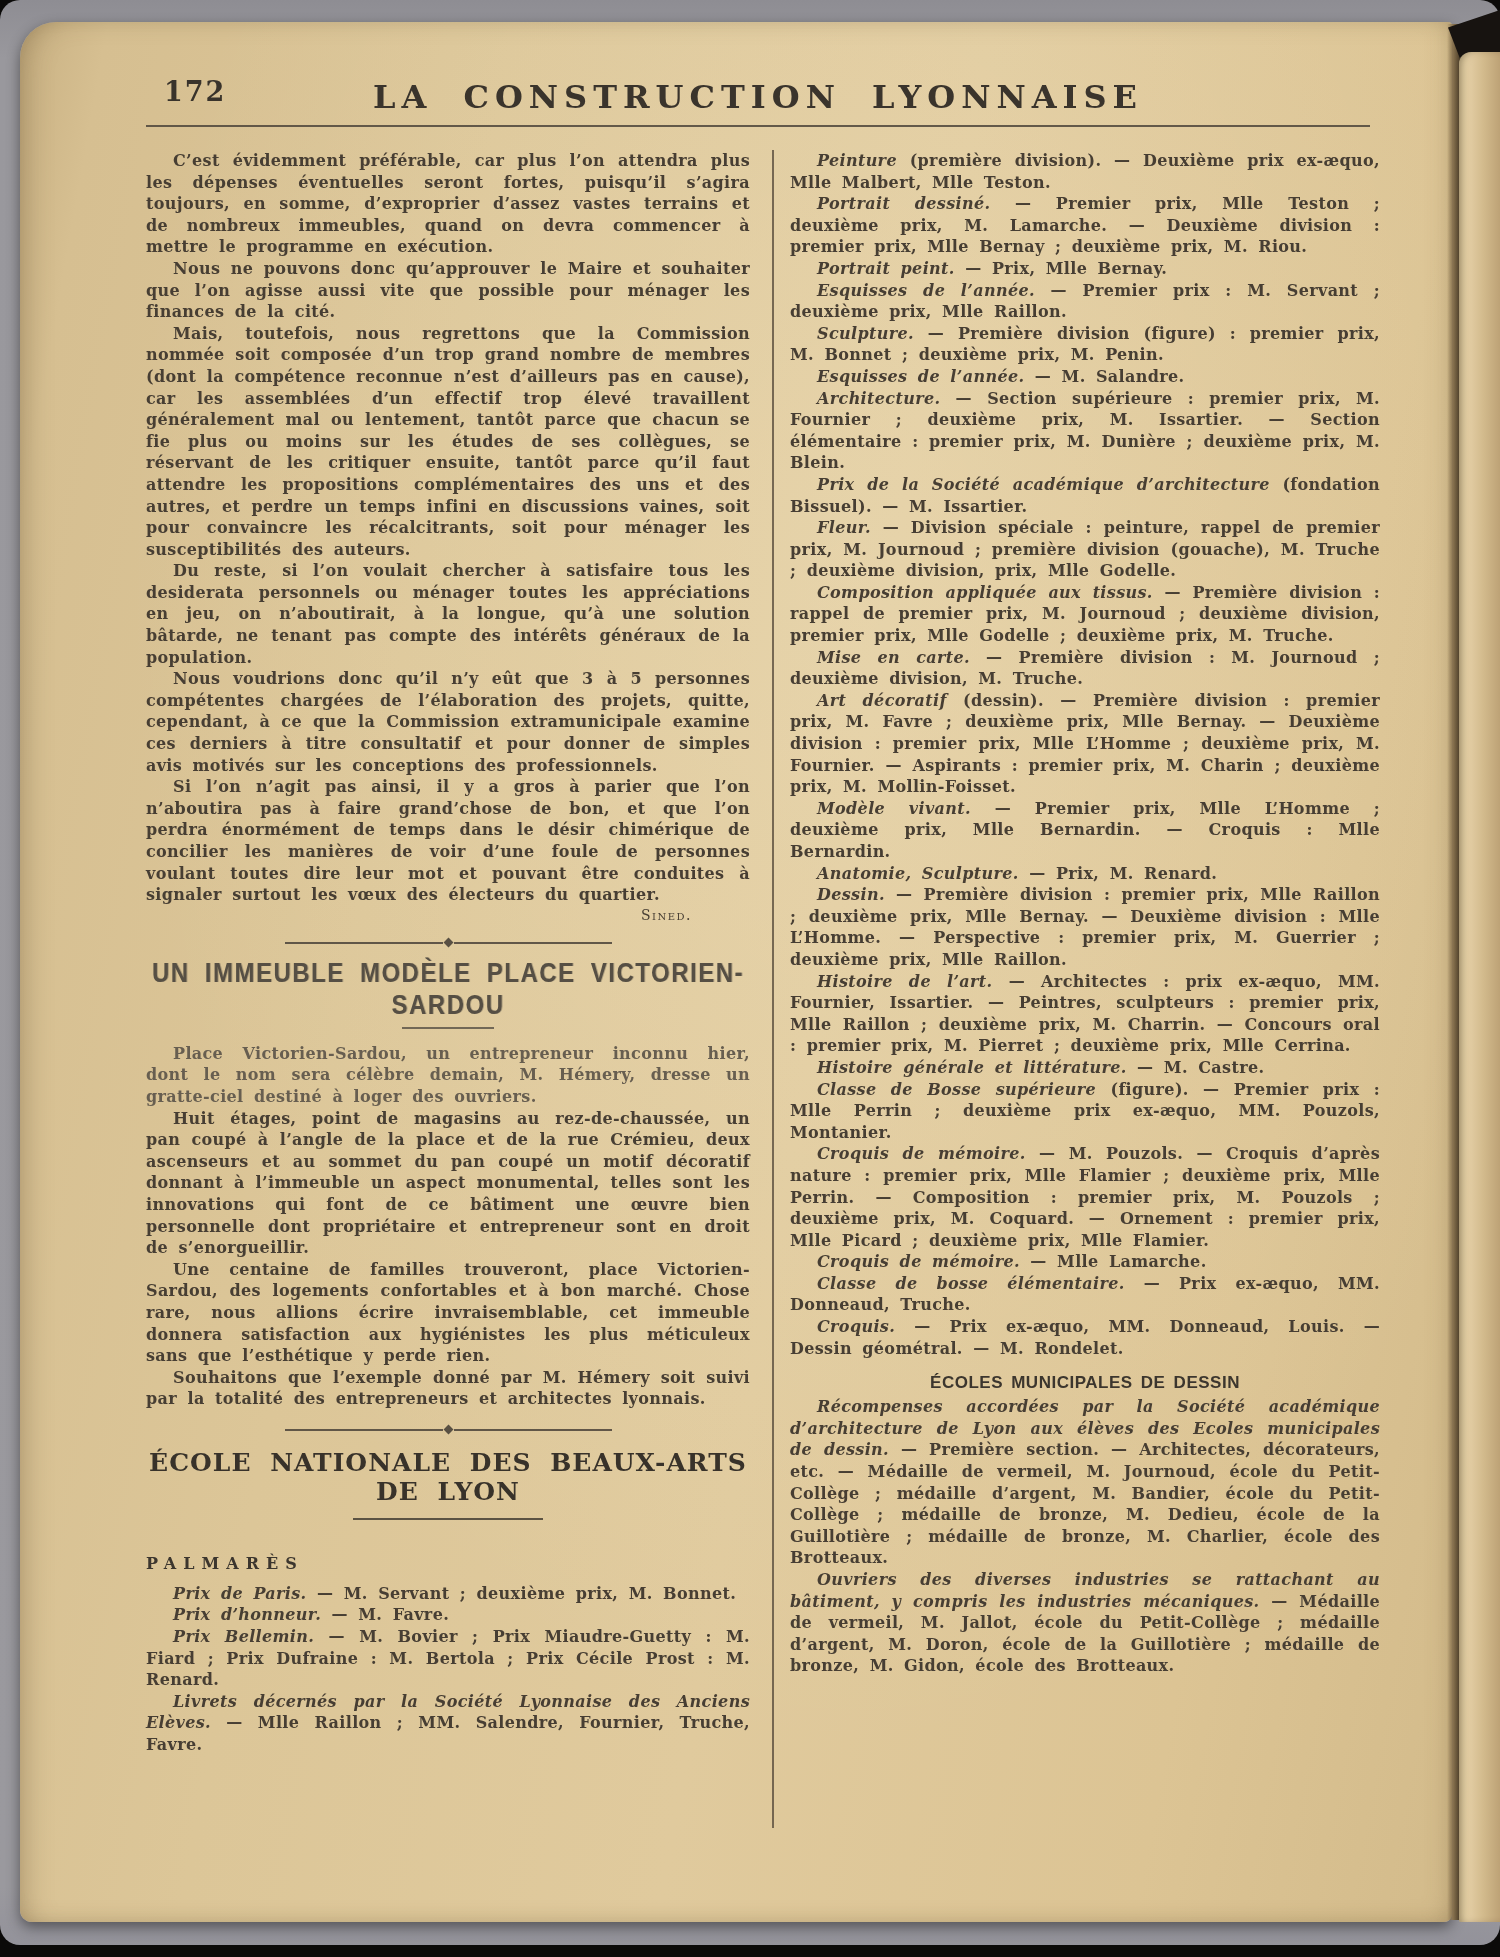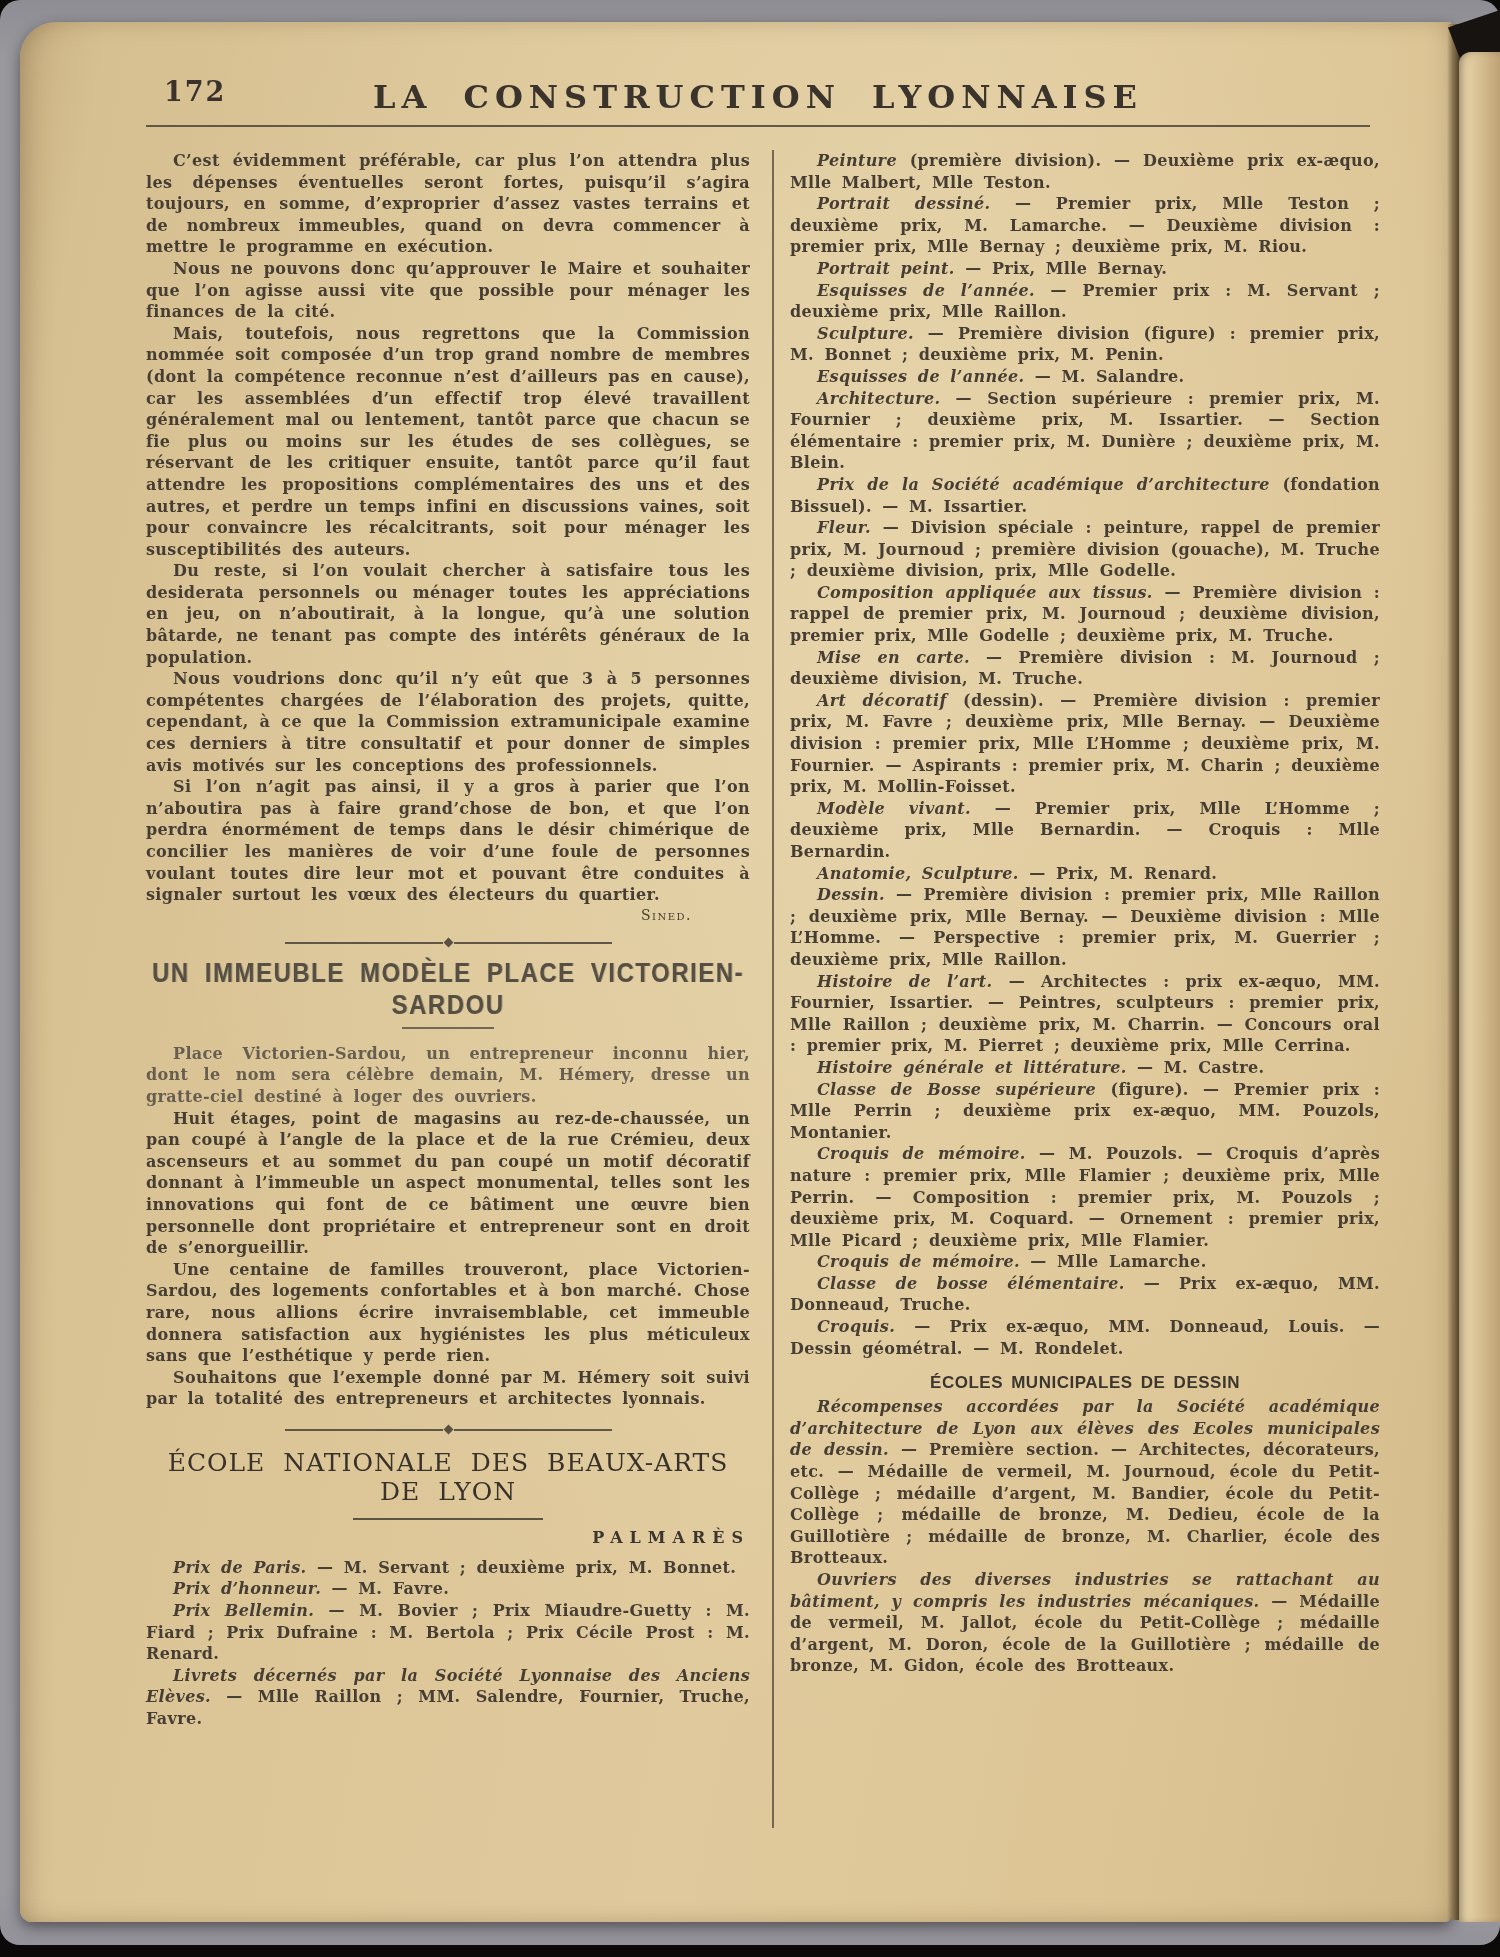--- a/index.html
+++ b/index.html
@@ -88,26 +88,26 @@
     margin:6px 0 0 0;text-align:center;
     font-family:"Liberation Sans","DejaVu Sans",sans-serif;
     font-size:24px;font-weight:700;color:#564f44;
     letter-spacing:1.5px;word-spacing:7px;
     transform:scaleY(1.12);transform-origin:center;
     text-shadow:1px 0 0 rgba(86,79,68,.35);
   }
   .a2rule{width:92px;height:2px;background:#564f44;opacity:.8;margin:10px auto 14px auto;}
   .a3title{
     margin:10px 0 0 0;text-align:center;
-    font-size:25px;font-weight:normal;color:#38322a;
+    font-size:25px;font-weight:bold;color:#38322a;
     letter-spacing:1px;word-spacing:9px;
   }
   .a3rule{width:190px;height:2px;background:#453e34;opacity:.85;margin:12px auto 0 auto;}
   .palmares{
-    margin:8px 0 10px 0;text-align:right;
+    margin:34px 0 10px 0;text-align:left;
     font-size:16px;font-weight:bold;color:#3c362e;letter-spacing:7px;
   }
   .ecoles{
     margin:14px 0 3px 0;text-align:center;
     font-family:"Liberation Sans","DejaVu Sans",sans-serif;
     font-size:17px;font-weight:700;color:#3c362e;letter-spacing:.5px;word-spacing:3px;
   }
 </style>
 </head>
 <body>

